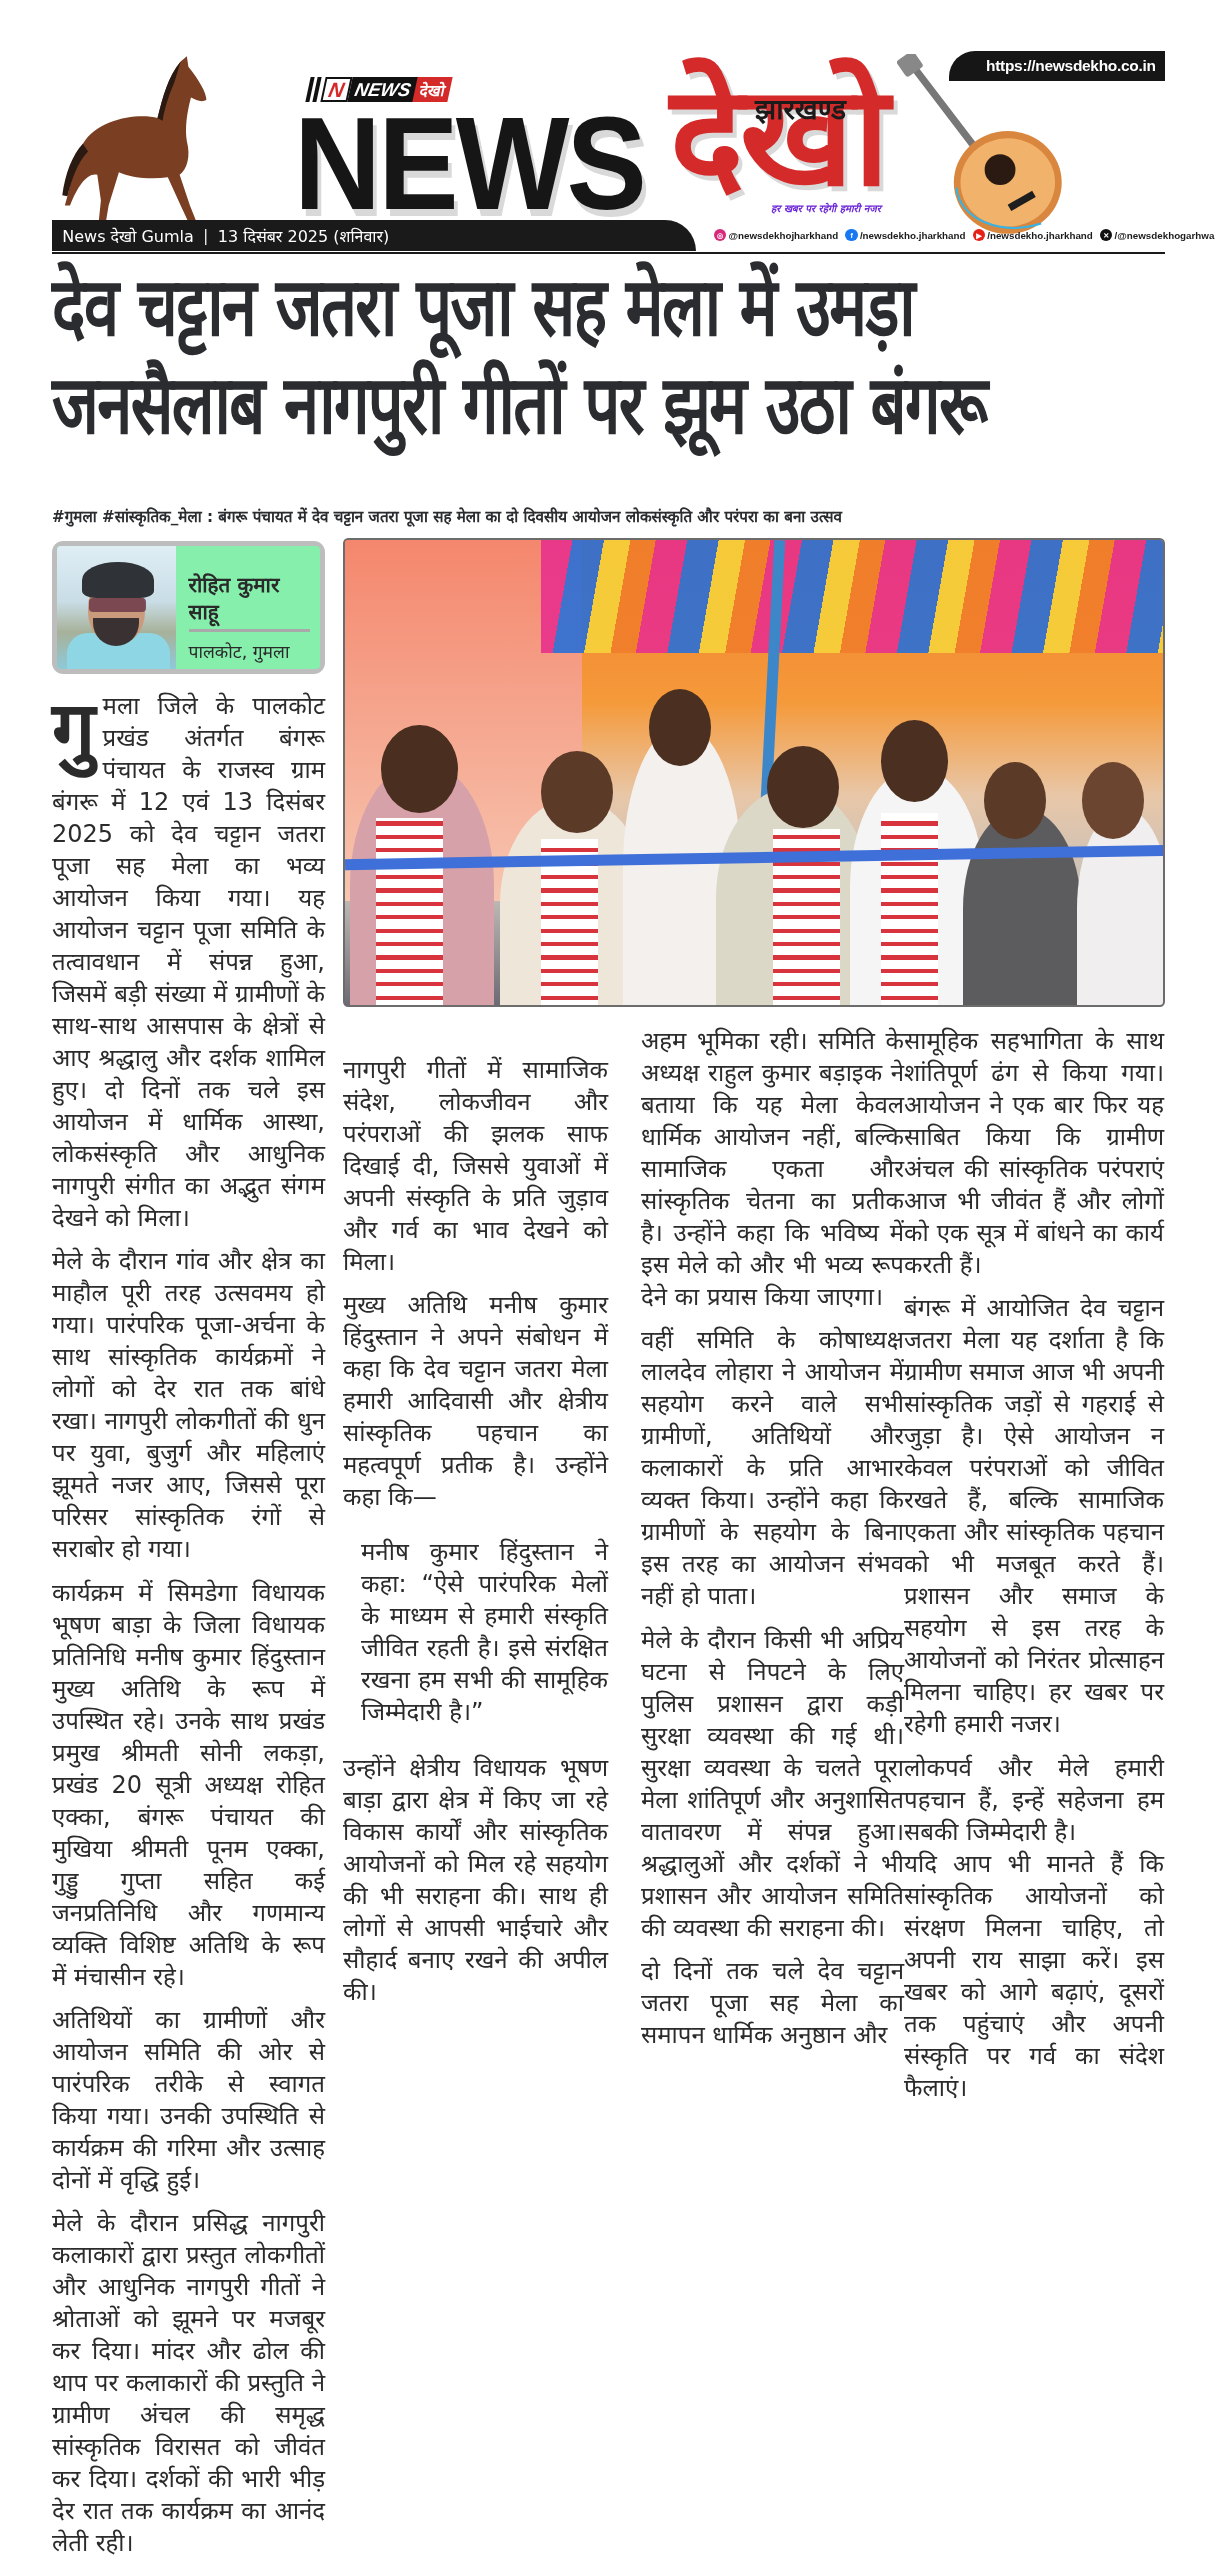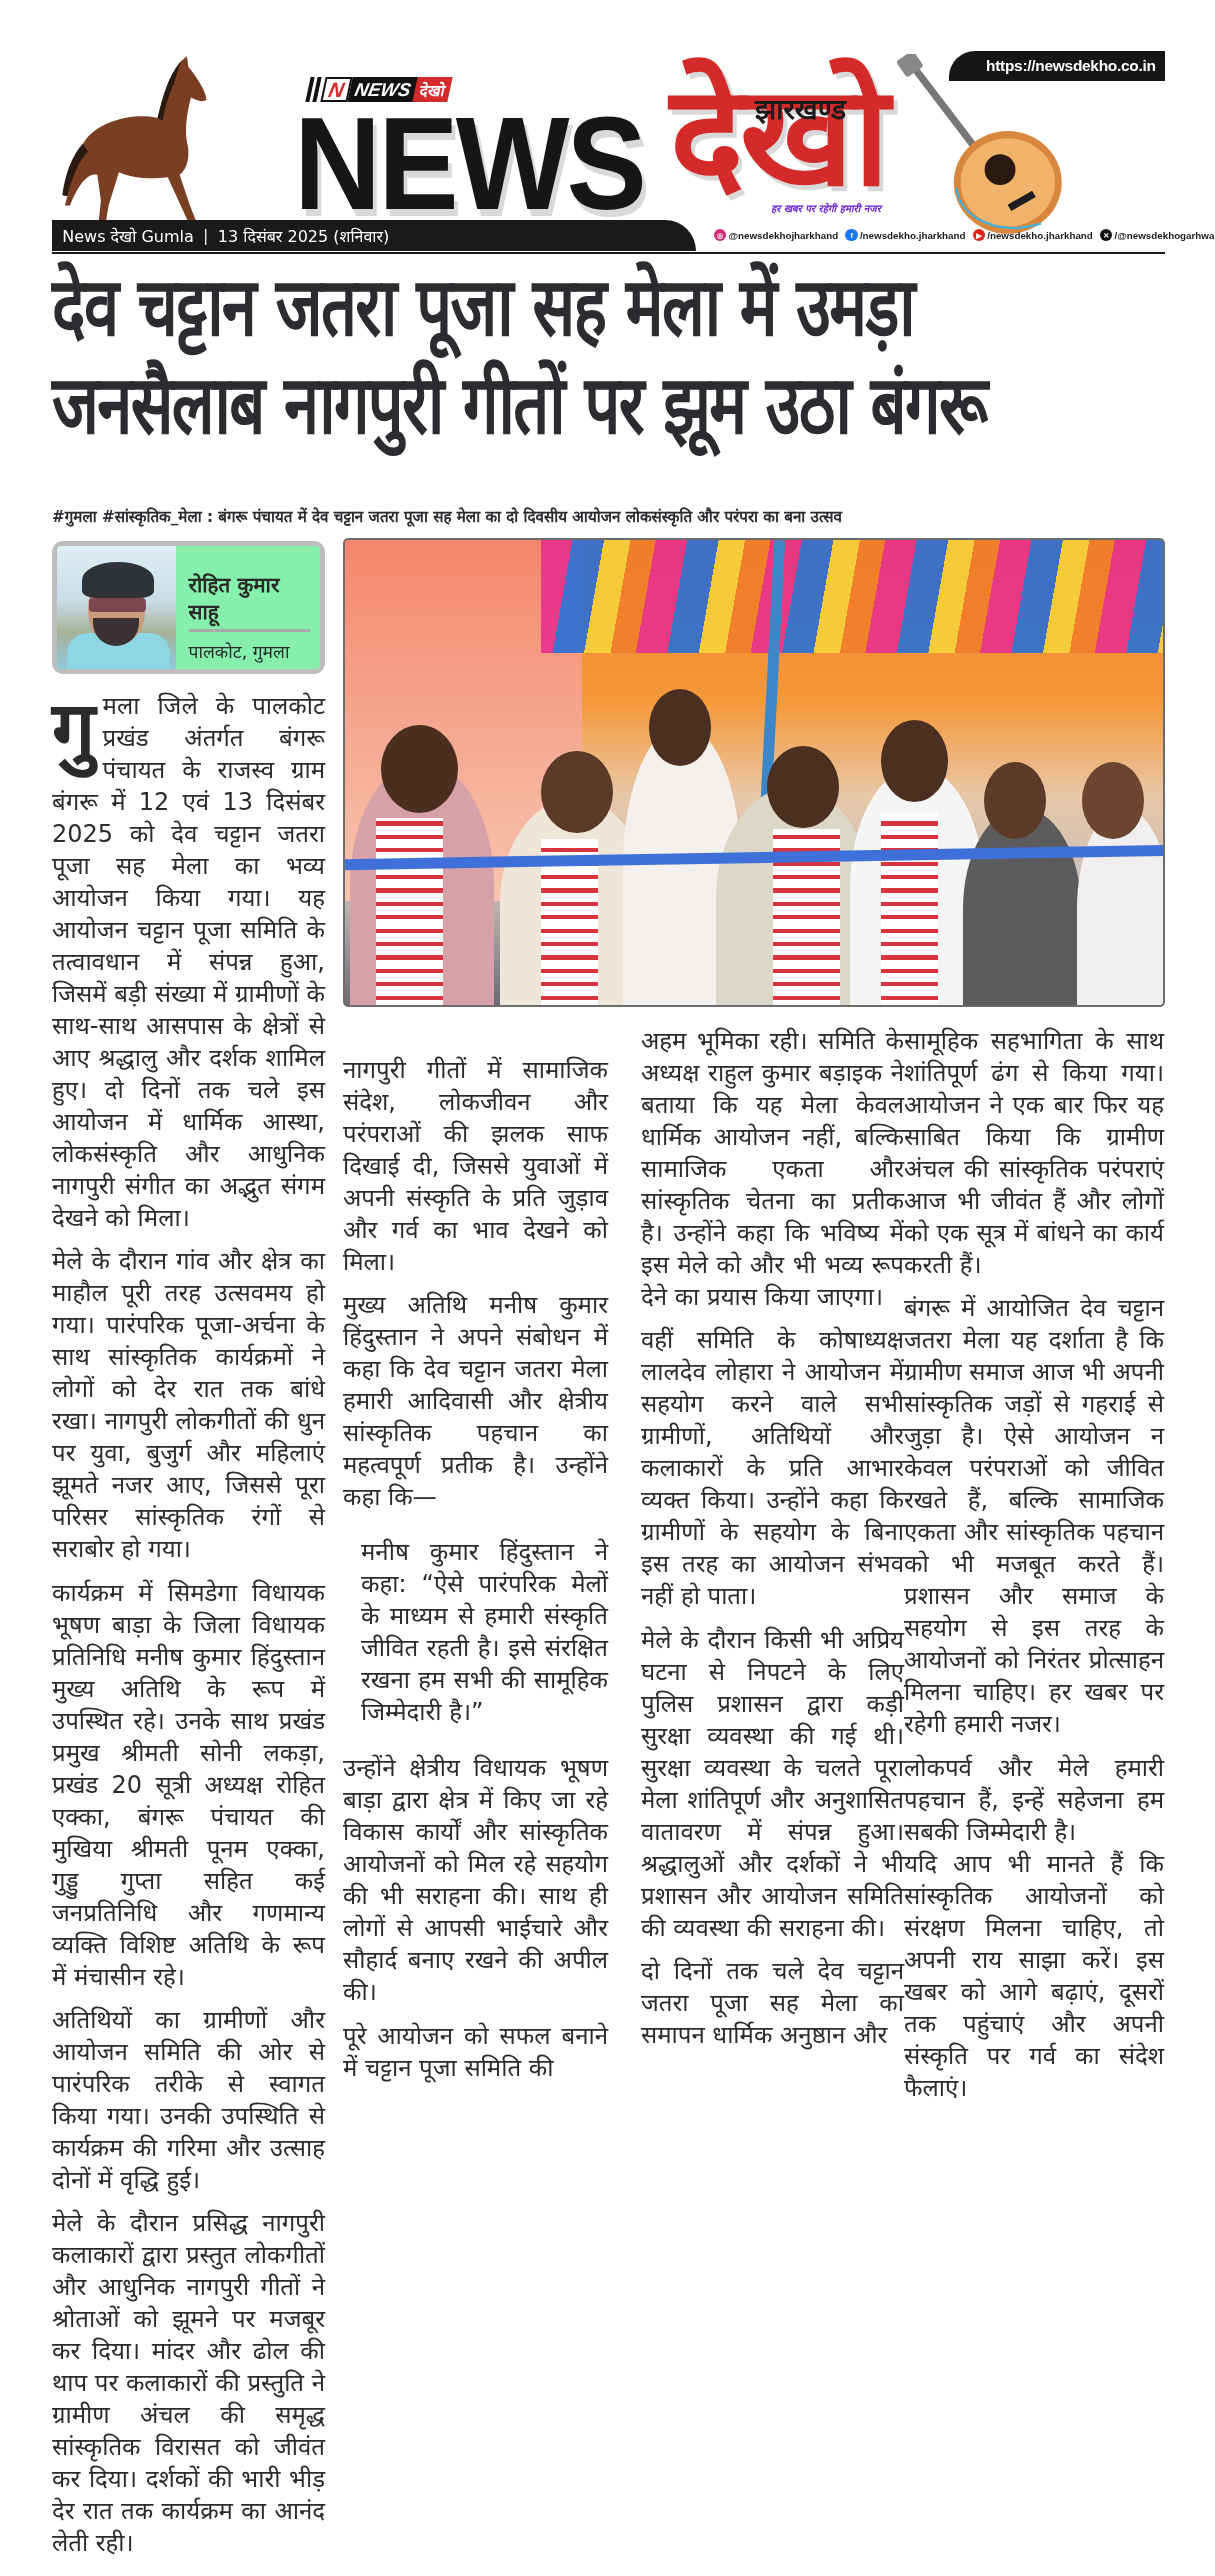--- a/index.html
+++ b/index.html
@@ -208,21 +208,20 @@
   <p>कार्यक्रम में सिमडेगा विधायक भूषण बाड़ा के जिला विधायक प्रतिनिधि मनीष कुमार हिंदुस्तान मुख्य अतिथि के रूप में उपस्थित रहे। उनके साथ प्रखंड प्रमुख श्रीमती सोनी लकड़ा, प्रखंड 20 सूत्री अध्यक्ष रोहित एक्का, बंगरू पंचायत की मुखिया श्रीमती पूनम एक्का, गुड्डु गुप्ता सहित कई जनप्रतिनिधि और गणमान्य व्यक्ति विशिष्ट अतिथि के रूप में मंचासीन रहे।</p>
   <p>अतिथियों का ग्रामीणों और आयोजन समिति की ओर से पारंपरिक तरीके से स्वागत किया गया। उनकी उपस्थिति से कार्यक्रम की गरिमा और उत्साह दोनों में वृद्धि हुई।</p>
   <p>मेले के दौरान प्रसिद्ध नागपुरी कलाकारों द्वारा प्रस्तुत लोकगीतों और आधुनिक नागपुरी गीतों ने श्रोताओं को झूमने पर मजबूर कर दिया। मांदर और ढोल की थाप पर कलाकारों की प्रस्तुति ने ग्रामीण अंचल की समृद्ध सांस्कृतिक विरासत को जीवंत कर दिया। दर्शकों की भारी भीड़ देर रात तक कार्यक्रम का आनंद लेती रही।</p>
 </div>
 
 <div class="col col2">
   <p>नागपुरी गीतों में सामाजिक संदेश, लोकजीवन और परंपराओं की झलक साफ दिखाई दी, जिससे युवाओं में अपनी संस्कृति के प्रति जुड़ाव और गर्व का भाव देखने को मिला।</p>
   <p>मुख्य अतिथि मनीष कुमार हिंदुस्तान ने अपने संबोधन में कहा कि देव चट्टान जतरा मेला हमारी आदिवासी और क्षेत्रीय सांस्कृतिक पहचान का महत्वपूर्ण प्रतीक है। उन्होंने कहा कि—</p>
   <p class="quote">मनीष कुमार हिंदुस्तान ने कहा: “ऐसे पारंपरिक मेलों के माध्यम से हमारी संस्कृति जीवित रहती है। इसे संरक्षित रखना हम सभी की सामूहिक जिम्मेदारी है।”</p>
   <p>उन्होंने क्षेत्रीय विधायक भूषण बाड़ा द्वारा क्षेत्र में किए जा रहे विकास कार्यों और सांस्कृतिक आयोजनों को मिल रहे सहयोग की भी सराहना की। साथ ही लोगों से आपसी भाईचारे और सौहार्द बनाए रखने की अपील की।</p>
-  <p>पूरे आयोजन को सफल बनाने में चट्टान पूजा समिति की</p>
 </div>
 
 <div class="col col3">
   <p>अहम भूमिका रही। समिति के अध्यक्ष राहुल कुमार बड़ाइक ने बताया कि यह मेला केवल धार्मिक आयोजन नहीं, बल्कि सामाजिक एकता और सांस्कृतिक चेतना का प्रतीक है। उन्होंने कहा कि भविष्य में इस मेले को और भी भव्य रूप देने का प्रयास किया जाएगा।</p>
   <p>वहीं समिति के कोषाध्यक्ष लालदेव लोहारा ने आयोजन में सहयोग करने वाले सभी ग्रामीणों, अतिथियों और कलाकारों के प्रति आभार व्यक्त किया। उन्होंने कहा कि ग्रामीणों के सहयोग के बिना इस तरह का आयोजन संभव नहीं हो पाता।</p>
   <p>मेले के दौरान किसी भी अप्रिय घटना से निपटने के लिए पुलिस प्रशासन द्वारा कड़ी सुरक्षा व्यवस्था की गई थी। सुरक्षा व्यवस्था के चलते पूरा मेला शांतिपूर्ण और अनुशासित वातावरण में संपन्न हुआ। श्रद्धालुओं और दर्शकों ने भी प्रशासन और आयोजन समिति की व्यवस्था की सराहना की।</p>
   <p>दो दिनों तक चले देव चट्टान जतरा पूजा सह मेला का समापन धार्मिक अनुष्ठान और</p>
 </div>
 
 <div class="col col4">

